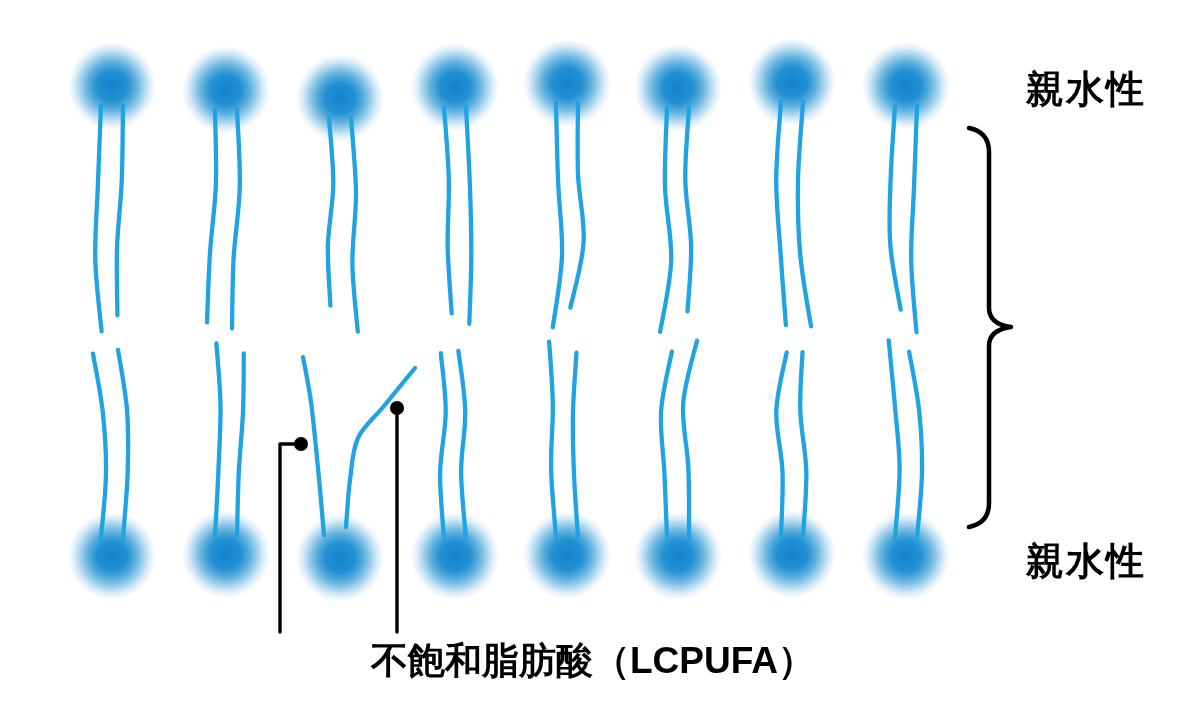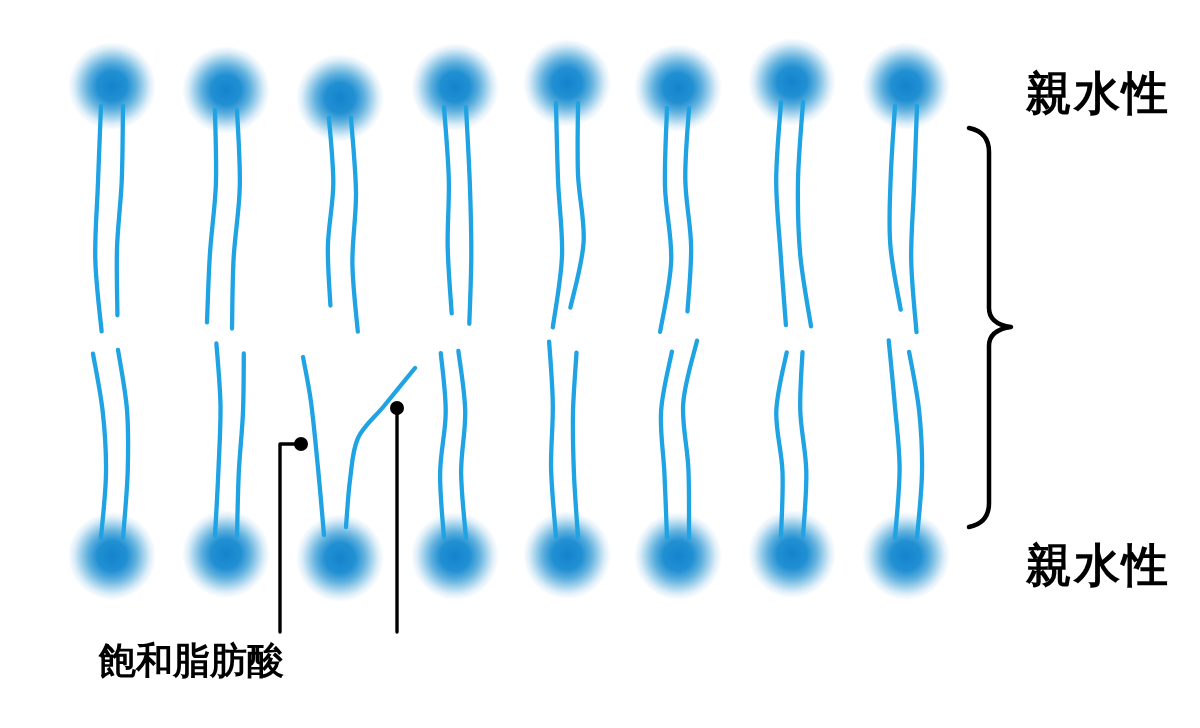--- a/index.html
+++ b/index.html
@@ -4,21 +4,21 @@
 <style>
   html,body{margin:0;padding:0;background:#fff;}
   .canvas{
     position:relative;width:1200px;height:728px;background:#fff;overflow:hidden;
     font-family:"Liberation Sans",sans-serif;
   }
   svg#art{position:absolute;left:0;top:0;display:block;}
   .lbl{
     position:absolute;font-weight:700;color:#000;line-height:1;white-space:nowrap;
   }
-  .lbl-side{font-size:46px;letter-spacing:2px;}
+  .lbl-side{font-size:38px;letter-spacing:2px;}
   .lbl-bottom{font-size:37px;letter-spacing:0;}
   #lbl-hydro-top{left:1026px;top:70px;}
   #lbl-hydro-mid{left:1030px;top:309px;}
   #lbl-hydro-bottom{left:1026px;top:542px;}
   #lbl-saturated{left:99px;top:642px;}
   #lbl-unsaturated{left:371px;top:642px;}
 </style>
 </head>
 <body>
 
@@ -87,15 +87,15 @@
       <circle cx="301" cy="444" r="7" fill="#000000"></circle>
       <path d="M 397,408 L 397,632" fill="none" stroke="#000000" stroke-width="3.4" stroke-linecap="round"></path>
       <circle cx="397" cy="408" r="7" fill="#000000"></circle>
     </svg>
 
   <div class="lbl lbl-side" id="lbl-hydro-top">親水性</div>
 
 
   <div class="lbl lbl-side" id="lbl-hydro-bottom">親水性</div>
 
-  <div class="lbl lbl-bottom" id="lbl-saturated">飽和脂肪酸</div>
 
+  <div class="lbl lbl-bottom" id="lbl-unsaturated">不飽和脂肪酸（LCPUFA）</div>
 </div>
 
 </body></html>

